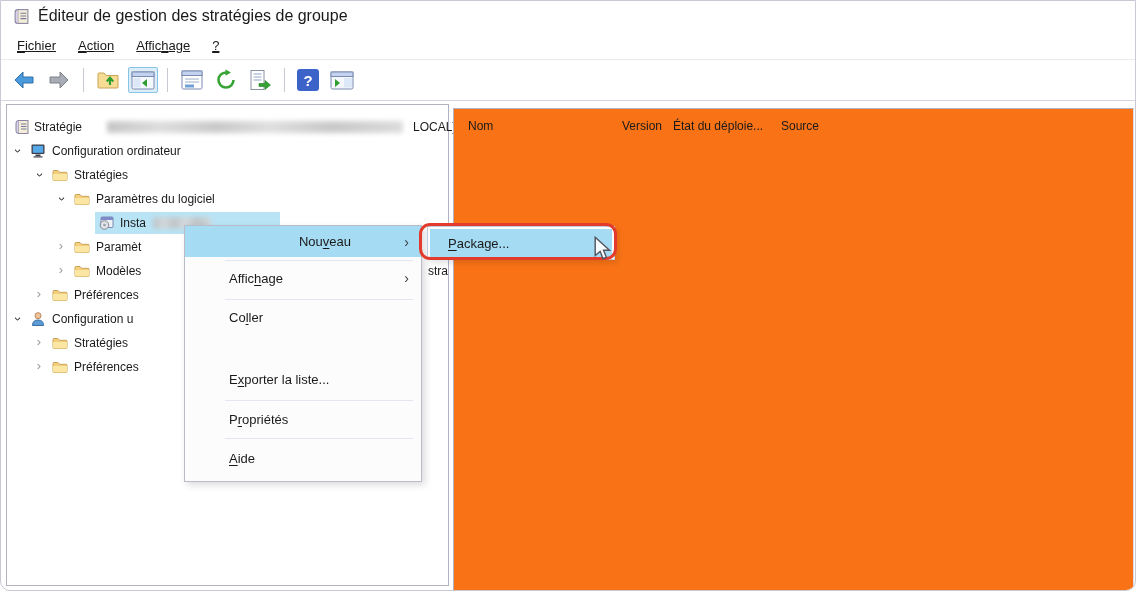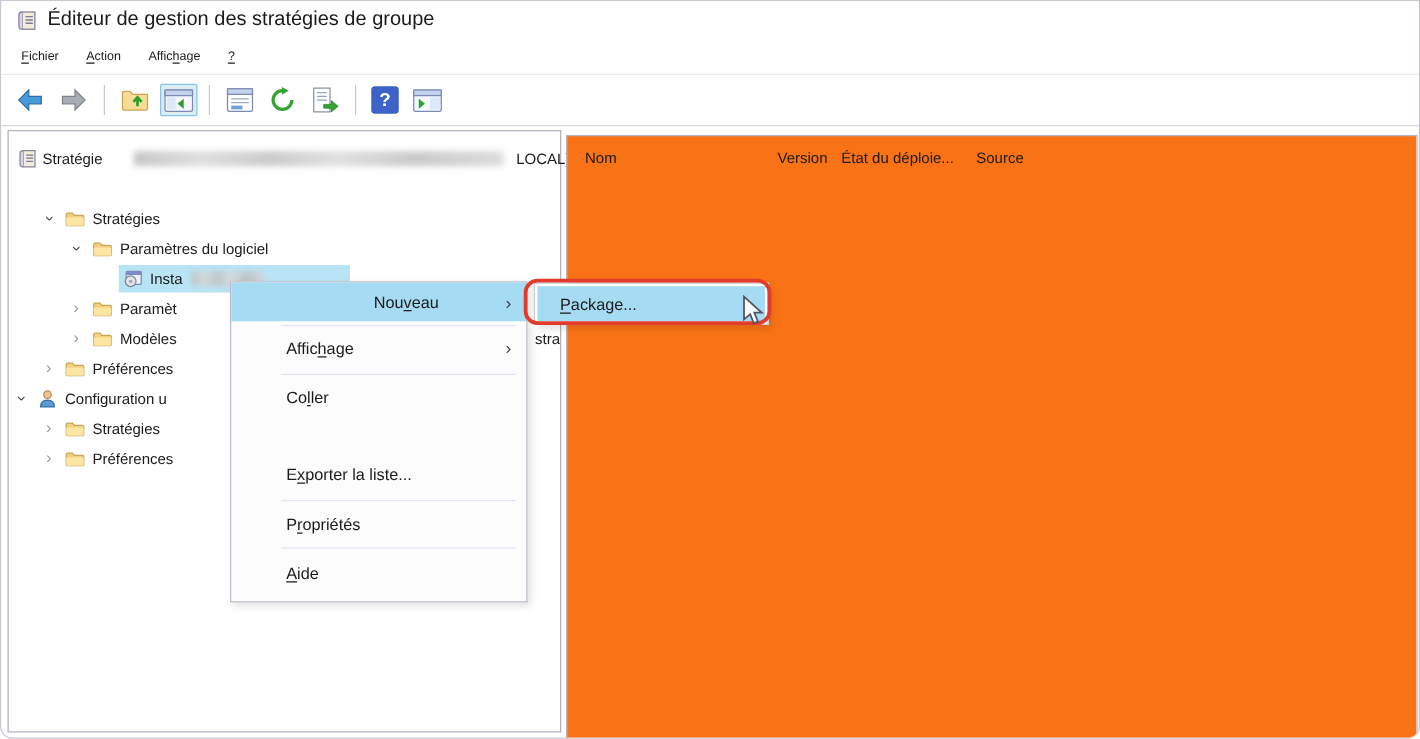--- a/index.html
+++ b/index.html
@@ -11,21 +11,21 @@
   *{margin:0;padding:0;box-sizing:border-box;}
   html,body{width:1136px;height:591px;background:#fff;font-family:"Liberation Sans",sans-serif;color:#1a1a1a;overflow:hidden;}
   .window{position:absolute;inset:0;border:1px solid #c9c9d4;border-radius:0 0 10px 10px;background:#fff;overflow:hidden;}
 
   
   .titlebar{height:30px;display:flex;align-items:center;padding-left:12px;gap:8px;background:#fff;}
   .titlebar .title{font-size:16px;white-space:nowrap;}
 
   
   .menubar{height:28px;display:flex;align-items:center;padding-left:12px;background:#fff;}
-  .menubar .mitem{font-size:10px;margin-right:14px;padding:3px 4px;cursor:default;}
+  .menubar .mitem{font-size:13px;margin-right:14px;padding:3px 4px;cursor:default;text-decoration:underline;}
   .accel{text-decoration:underline;text-underline-offset:2px;}
 
   
   .toolbar{height:42px;display:flex;align-items:center;padding-left:8px;gap:5px;border-top:1px solid #e9e9ef;border-bottom:1px solid #d6d6e0;background:#fff;}
   .tbtn{display:flex;align-items:center;justify-content:center;padding:2px;border:1px solid transparent;border-radius:2px;}
   .tbtn.active{background:#dcedf8;border-color:#88c3e8;}
   .tsep{width:1px;height:24px;background:#c9c9d2;margin:0 4px;}
   .helpbox{width:22px;height:22px;border-radius:3px;background:var(--help-blue);color:#fff;font-weight:bold;font-size:15px;display:flex;align-items:center;justify-content:center;}
 
   
@@ -159,20 +159,30 @@
         <path d="M4.5 1.5 Q2 1.5 2 4 L2 12 Q2 14.5 4.5 14.5" fill="#d9d2ea" stroke="#8a84a0"></path>
         <line x1="7" y1="5" x2="12.5" y2="5" stroke="#7a7a9a"></line>
           <line x1="7" y1="7.5" x2="12.5" y2="7.5" stroke="#7a7a9a"></line>
           <line x1="7" y1="10" x2="12.5" y2="10" stroke="#7a7a9a"></line>
       </svg>
       <span class="tlabel">Stratégie</span>
       <span class="redact" style="left:100px;width:296px;"></span>
       <span class="tlabel" style="left:406px;">LOCAL]</span>
     </div>
 
+    <div class="trow lvl1" style="top:34px;">
+      <span class="chev open">›</span>
+      <svg class="ticon" viewBox="0 0 16 16">
+        <rect x="1.5" y="1.5" width="13" height="9.5" rx="1" fill="#3e3e4a"></rect>
+        <rect x="2.8" y="2.8" width="10.4" height="7" fill="#55a9e8"></rect>
+        <rect x="5.5" y="11.5" width="5" height="1.6" fill="#3e3e4a"></rect>
+        <rect x="3.5" y="13.3" width="9" height="1.2" fill="#3e3e4a"></rect>
+      </svg>
+      <span class="tlabel">Configuration ordinateur</span>
+    </div>
 
     <div class="trow lvl2" style="top:58px;">
       <span class="chev open">›</span>
       <svg class="ticon" viewBox="0 0 16 14">
         <path d="M1 3.5 Q1 2.5 2 2.5 L6 2.5 L7.5 4.3 L14 4.3 Q15 4.3 15 5.3 L15 11.5 Q15 12.5 14 12.5 L2 12.5 Q1 12.5 1 11.5 Z" fill="#f3cf7e" stroke="#c9a455"></path>
         <path d="M1 6 L15 6 L15 11.5 Q15 12.5 14 12.5 L2 12.5 Q1 12.5 1 11.5 Z" fill="#fbe6a3"></path>
       </svg>
       <span class="tlabel">Stratégies</span>
     </div>
 

